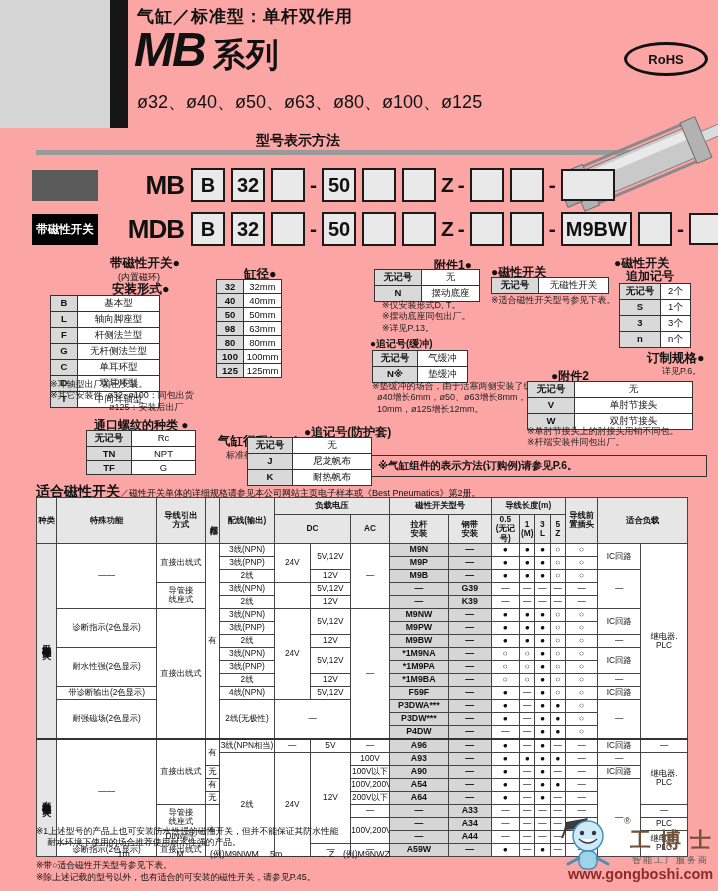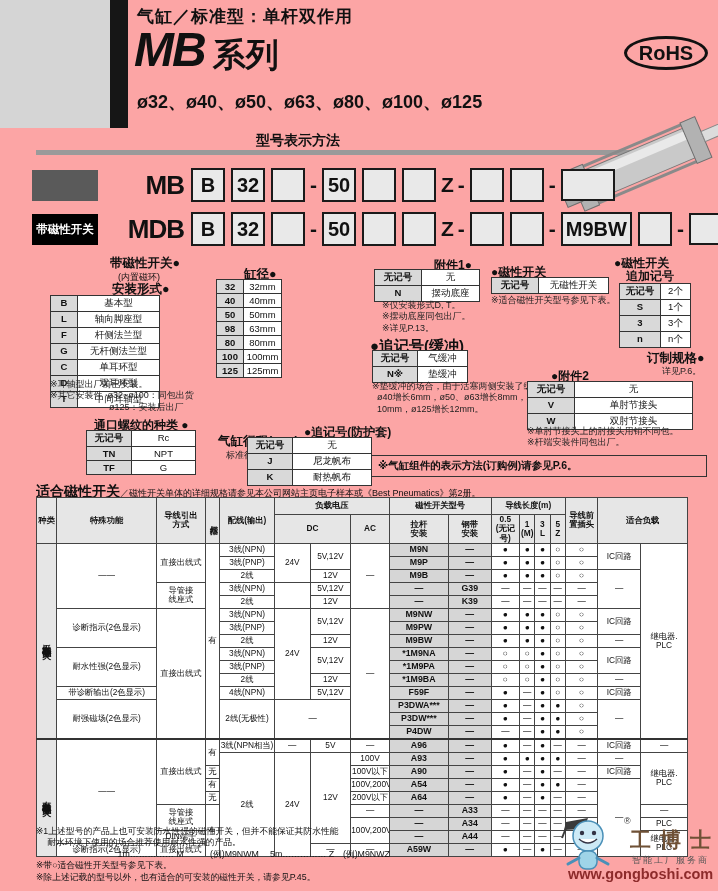--- a/index.html
+++ b/index.html
@@ -5,23 +5,23 @@
   html,body{margin:0;padding:0;background:#fff;}
   .page{position:relative;width:718px;height:891px;background:#fca5a5;overflow:hidden;
         font-family:"Liberation Sans","DejaVu Sans",sans-serif;color:#111;padding-left:12px;}
   
   .corner-gray{position:absolute;left:0;top:0;width:110px;height:128px;background:#d5d5d5;}
   .corner-black{position:absolute;left:110px;top:0;width:18px;height:128px;background:#161616;}
   .hd-sub{position:absolute;left:137px;top:5px;font-size:17px;font-weight:bold;letter-spacing:1px;}
   .hd-series{position:absolute;left:134px;top:22px;}
   .hd-mb{font-size:48px;font-weight:bold;font-style:italic;letter-spacing:-2px;}
   .hd-xl{font-size:33px;font-weight:bold;margin-left:8px;}
-  .hd-bores{position:absolute;left:137px;top:90px;font-size:18px;font-weight:bold;}
-  .rohs{position:absolute;left:624px;top:36px;width:78px;height:28px;border:3px solid #111;border-radius:50%;
-        display:flex;align-items:center;justify-content:center;font-weight:bold;font-size:20px;}
+  .hd-bores{position:absolute;left:137px;top:90px;font-size:18px;font-weight:normal;}
+  .rohs{position:absolute;left:624px;top:42px;width:78px;height:28px;border:3px solid #111;border-radius:50%;
+        display:flex;align-items:center;justify-content:center;font-weight:bold;font-size:13px;}
   
   .sec-title{position:absolute;left:0;top:132px;width:596px;text-align:center;font-size:14px;font-weight:bold;}
   .sec-title span{border-bottom:2.5px solid #000;padding:0 6px 2px;}
   .sec-rule{position:absolute;left:36px;top:150px;width:656px;height:5px;background:#9a9a9a;}
   
   .cyl{position:absolute;right:-4px;top:104px;}
   
   .mrow{position:absolute;left:32px;display:flex;align-items:center;height:38px;}
   .mlabel{width:66px;height:31px;display:flex;align-items:center;justify-content:center;flex:0 0 66px;}
   .mlabel.gray{background:#5a5a5a;}
@@ -236,21 +236,21 @@
           <span class="mcode">无记号</span>
           <span class="mdesc">无</span>
         </div>
         <div class="mrow2">
           <span class="mcode">N</span>
           <span class="mdesc">摆动底座</span>
         </div>
       </div>
     <div class="sp spnote" style="left:368px;top:45px"><div>※仅安装形式D, T。</div><div>※摆动底座同包出厂。</div><div>※详见P.13。</div></div>
 
-    <div class="sp splabel" style="left:356px;top:82px;font-size:15px">●追记号(缓冲)</div>
+    <div class="sp splabel" style="left:356px;top:82px;font-size:10px">●追记号(缓冲)</div>
     <div class="sp mini" style="left:358px;top:96px;width:96px;--cw:44px">
         <div class="mrow2">
           <span class="mcode">无记号</span>
           <span class="mdesc">气缓冲</span>
         </div>
         <div class="mrow2">
           <span class="mcode">N※</span>
           <span class="mdesc">垫缓冲</span>
         </div>
       </div>

